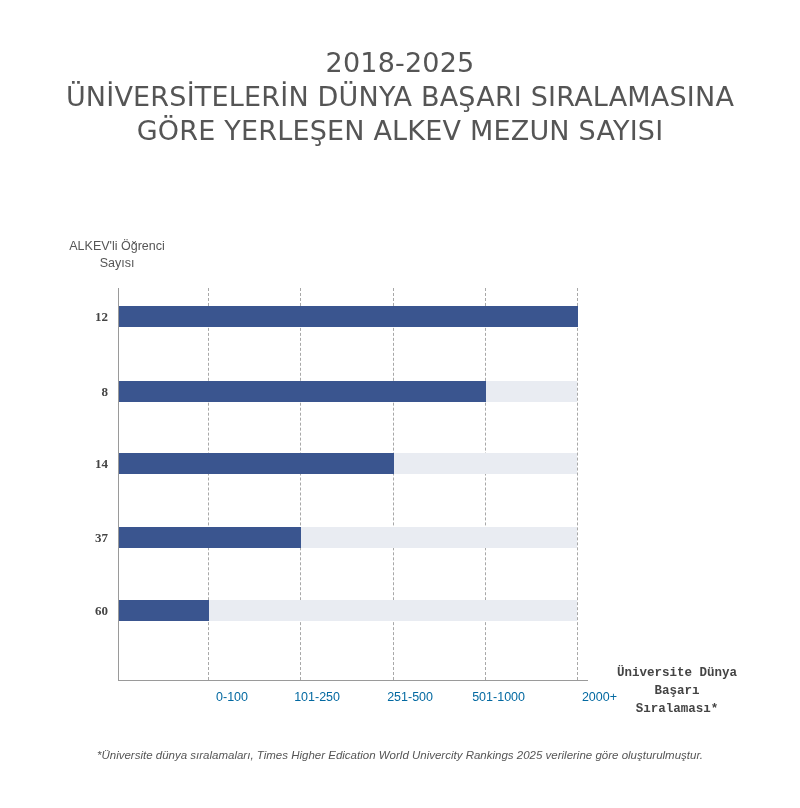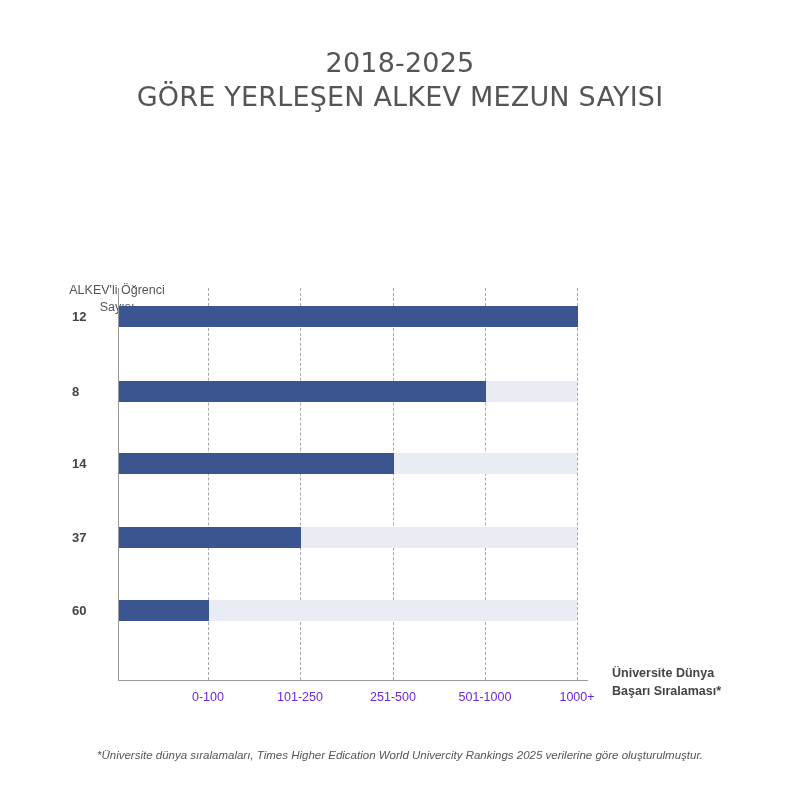--- a/index.html
+++ b/index.html
@@ -1,34 +1,35 @@
 <!DOCTYPE html>
 <html><head>
 <meta charset="utf-8">
 <style>
   html, body { margin: 0; padding: 0; background: #ffffff; }
   body { width: 800px; height: 808px; position: relative; overflow: hidden; font-family: "Liberation Sans", sans-serif; }
   .title { position: absolute; left: 0; width: 800px; top: 46px; text-align: center; color: #555555; font-family: "DejaVu Sans", sans-serif; font-weight: normal; font-size: 27px; line-height: 34px; letter-spacing: 0.2px; }
   .title div { white-space: nowrap; }
-  .ylabel { position: absolute; left: 62px; top: 238px; width: 110px; text-align: center; color: #555555; font-size: 12.5px; line-height: 17px; margin-top: 44px; }
+  .ylabel { position: absolute; left: 62px; top: 238px; width: 110px; text-align: center; color: #555555; font-size: 12.5px; line-height: 17px; }
   .axis-y { position: absolute; left: 118px; top: 288px; width: 1px; height: 393px; background: #9a9a9a; }
   .axis-x { position: absolute; left: 118px; top: 680px; width: 470px; height: 1px; background: #9a9a9a; }
   .grid { position: absolute; top: 288px; height: 392px; width: 0; border-left: 1px dashed #a8a8a8; }
   .track { position: absolute; left: 119px; width: 458px; height: 21px; background: #e9ecf2; }
   .bar { position: absolute; left: 119px; height: 21px; background: #3a558f; }
-  .ytick { position: absolute; left: 72px; width: 36px; text-align: left; font-family: Liberation Sans, sans-serif; font-weight: bold; font-size: 13px; color: #444444; }
-  .xtick { position: absolute; top: 690px; width: 80px; margin-left: -40px; text-align: center; font-size: 12.5px; color: #6d28d9; }
-  .xlabel { position: absolute; left: 612px; top: 664px; width: 130px; font-weight: bold; font-size: 12.5px; line-height: 18px; color: #444444; }
+  .ytick { position: absolute; left: 72px; width: 36px; text-align: right; font-family: Liberation Serif, serif; font-weight: bold; font-size: 13px; color: #444444; }
+  .xtick { position: absolute; top: 690px; width: 80px; margin-left: -40px; text-align: right; font-size: 12.5px; color: #0369a1; }
+  .xlabel { position: absolute; left: 612px; top: 664px; width: 130px; text-align: center; font-weight: bold; font-size: 12.5px; line-height: 18px; color: #444444; font-family: Liberation Mono, monospace; }
   .footnote { position: absolute; left: 0; width: 800px; top: 749px; text-align: center; font-style: italic; font-size: 11.5px; color: #555555; }
 </style>
 </head>
 <body>
 
 <div class="title">
   <div>2018-2025</div>
+  <div>ÜNİVERSİTELERİN DÜNYA BAŞARI SIRALAMASINA</div>
   <div>GÖRE YERLEŞEN ALKEV MEZUN SAYISI</div>
 </div>
 
 <div class="ylabel">
   <div>ALKEV'li Öğrenci</div>
   <div>Sayısı</div>
 </div>
 
 <div class="grid" style="left:208px"></div>
 <div class="grid" style="left:300px"></div>
@@ -56,20 +57,20 @@
 <div class="bar" style="top:600px; width:90px"></div>
 <div class="ytick" style="top:603px">60</div>
 
 <div class="axis-y"></div>
 <div class="axis-x"></div>
 
 <div class="xtick" style="left:208px">0-100</div>
 <div class="xtick" style="left:300px">101-250</div>
 <div class="xtick" style="left:393px">251-500</div>
 <div class="xtick" style="left:485px">501-1000</div>
-<div class="xtick" style="left:577px">1000+</div>
+<div class="xtick" style="left:577px">2000+</div>
 
 <div class="xlabel">
   <div>Üniversite Dünya</div>
   <div>Başarı Sıralaması*</div>
 </div>
 
 <div class="footnote">*Üniversite dünya sıralamaları, Times Higher Edication World Univercity Rankings 2025 verilerine göre oluşturulmuştur.</div>
 
 </body></html>

